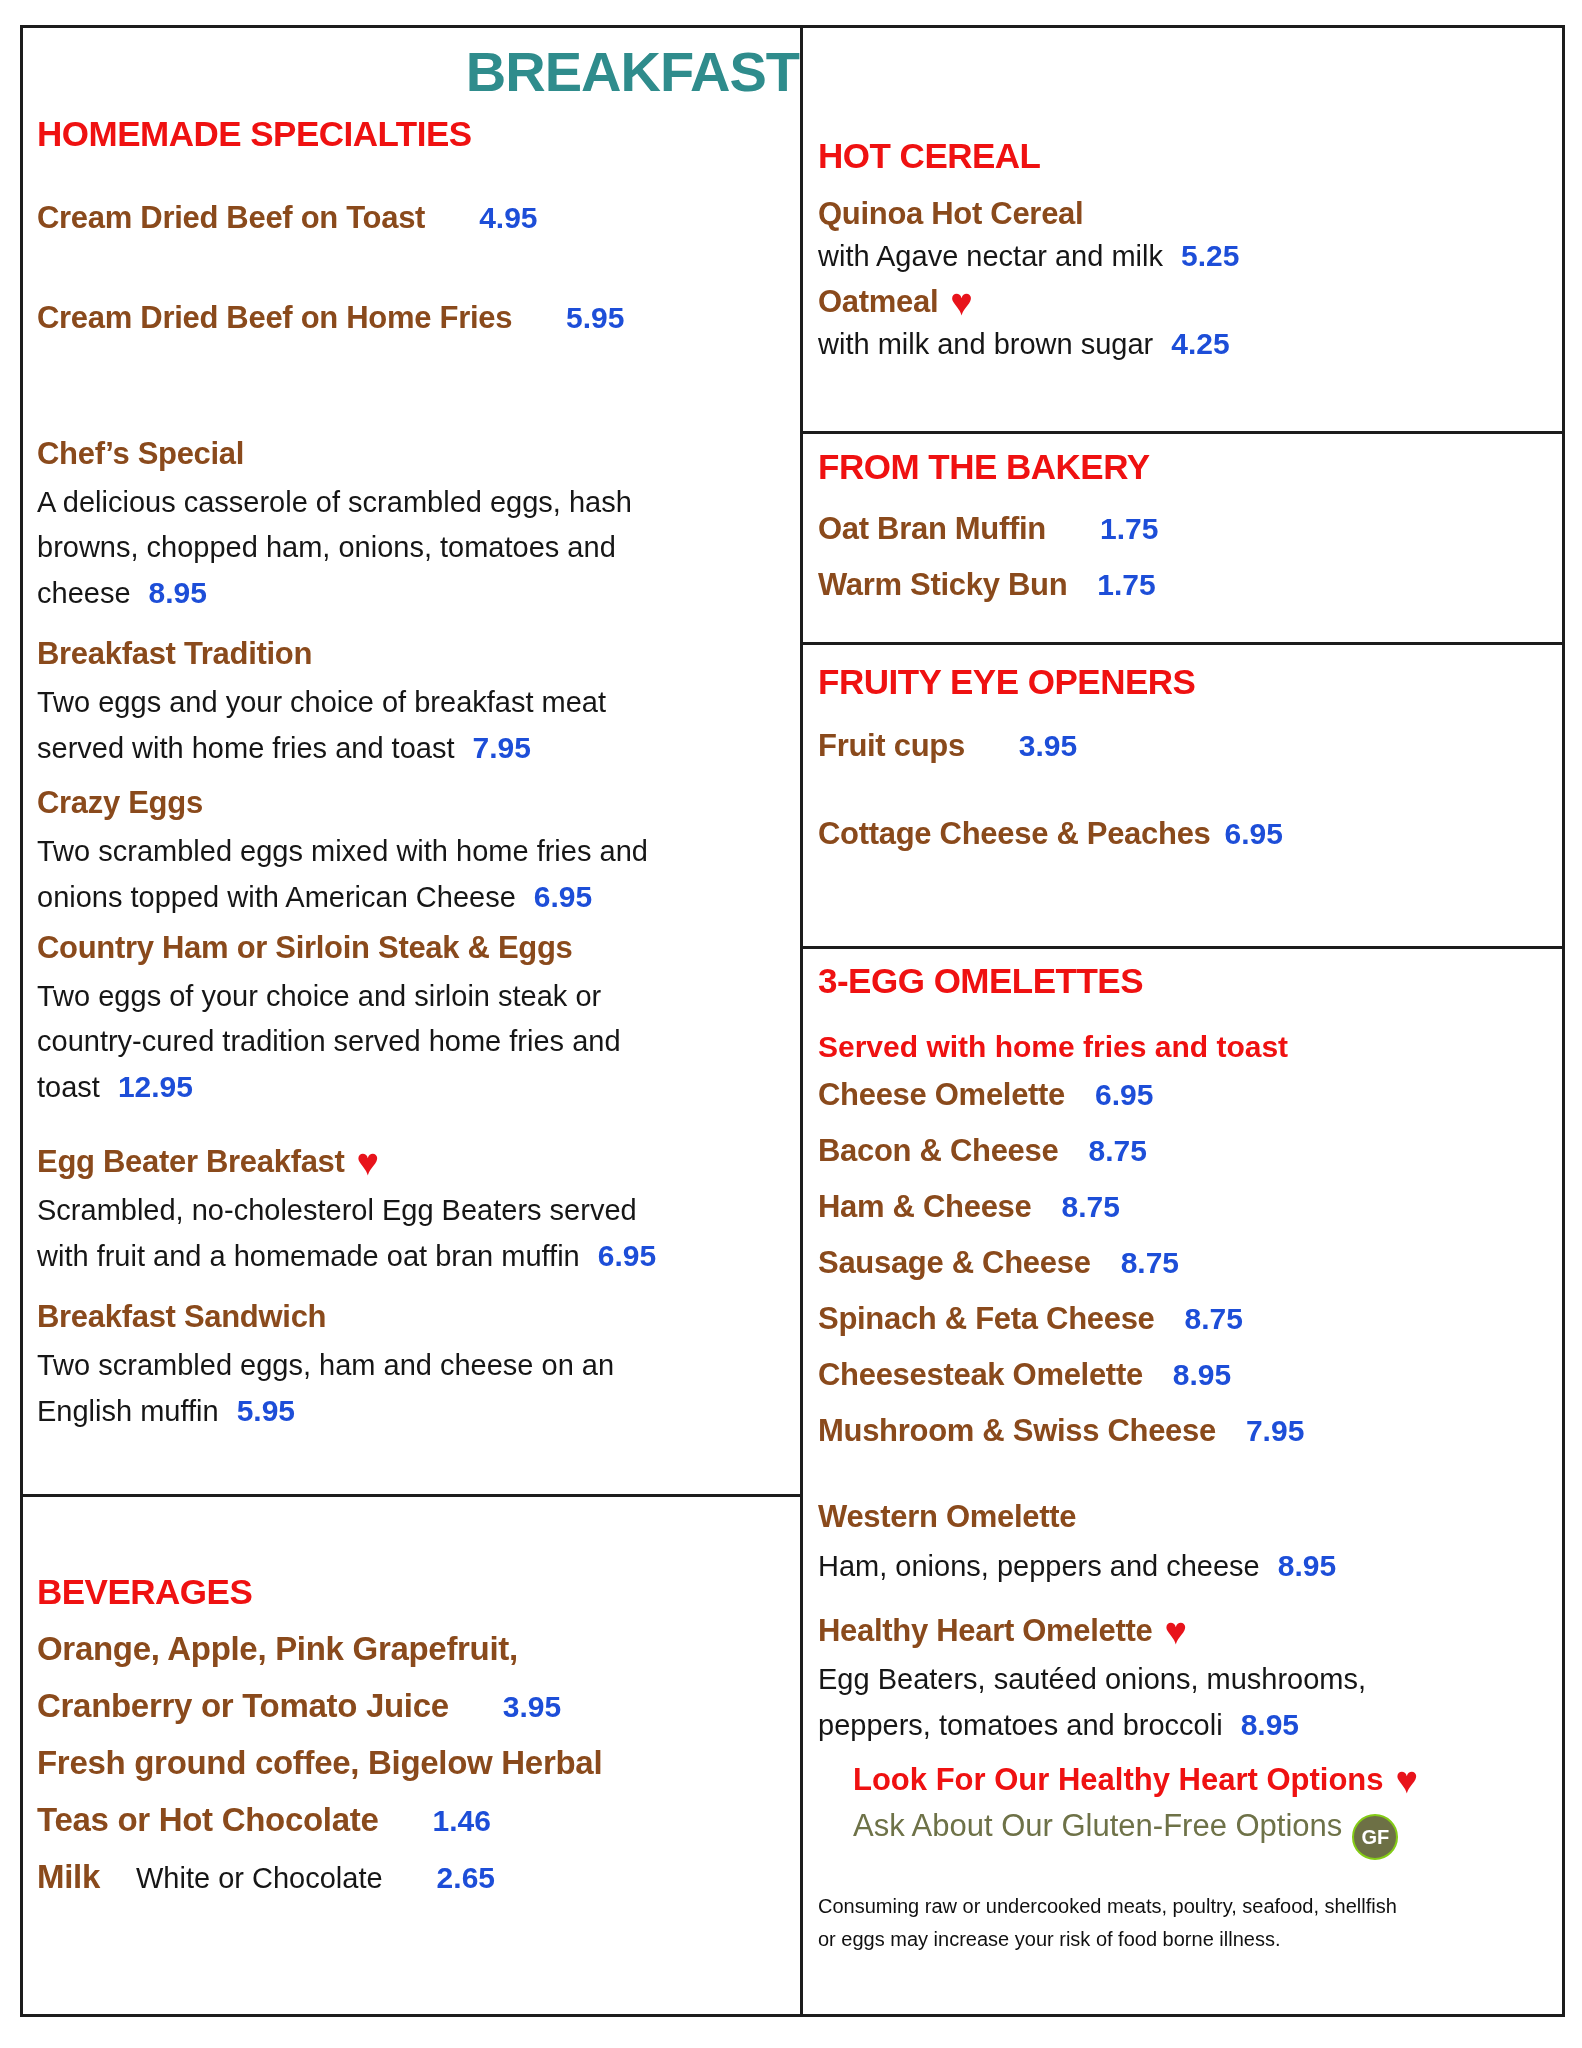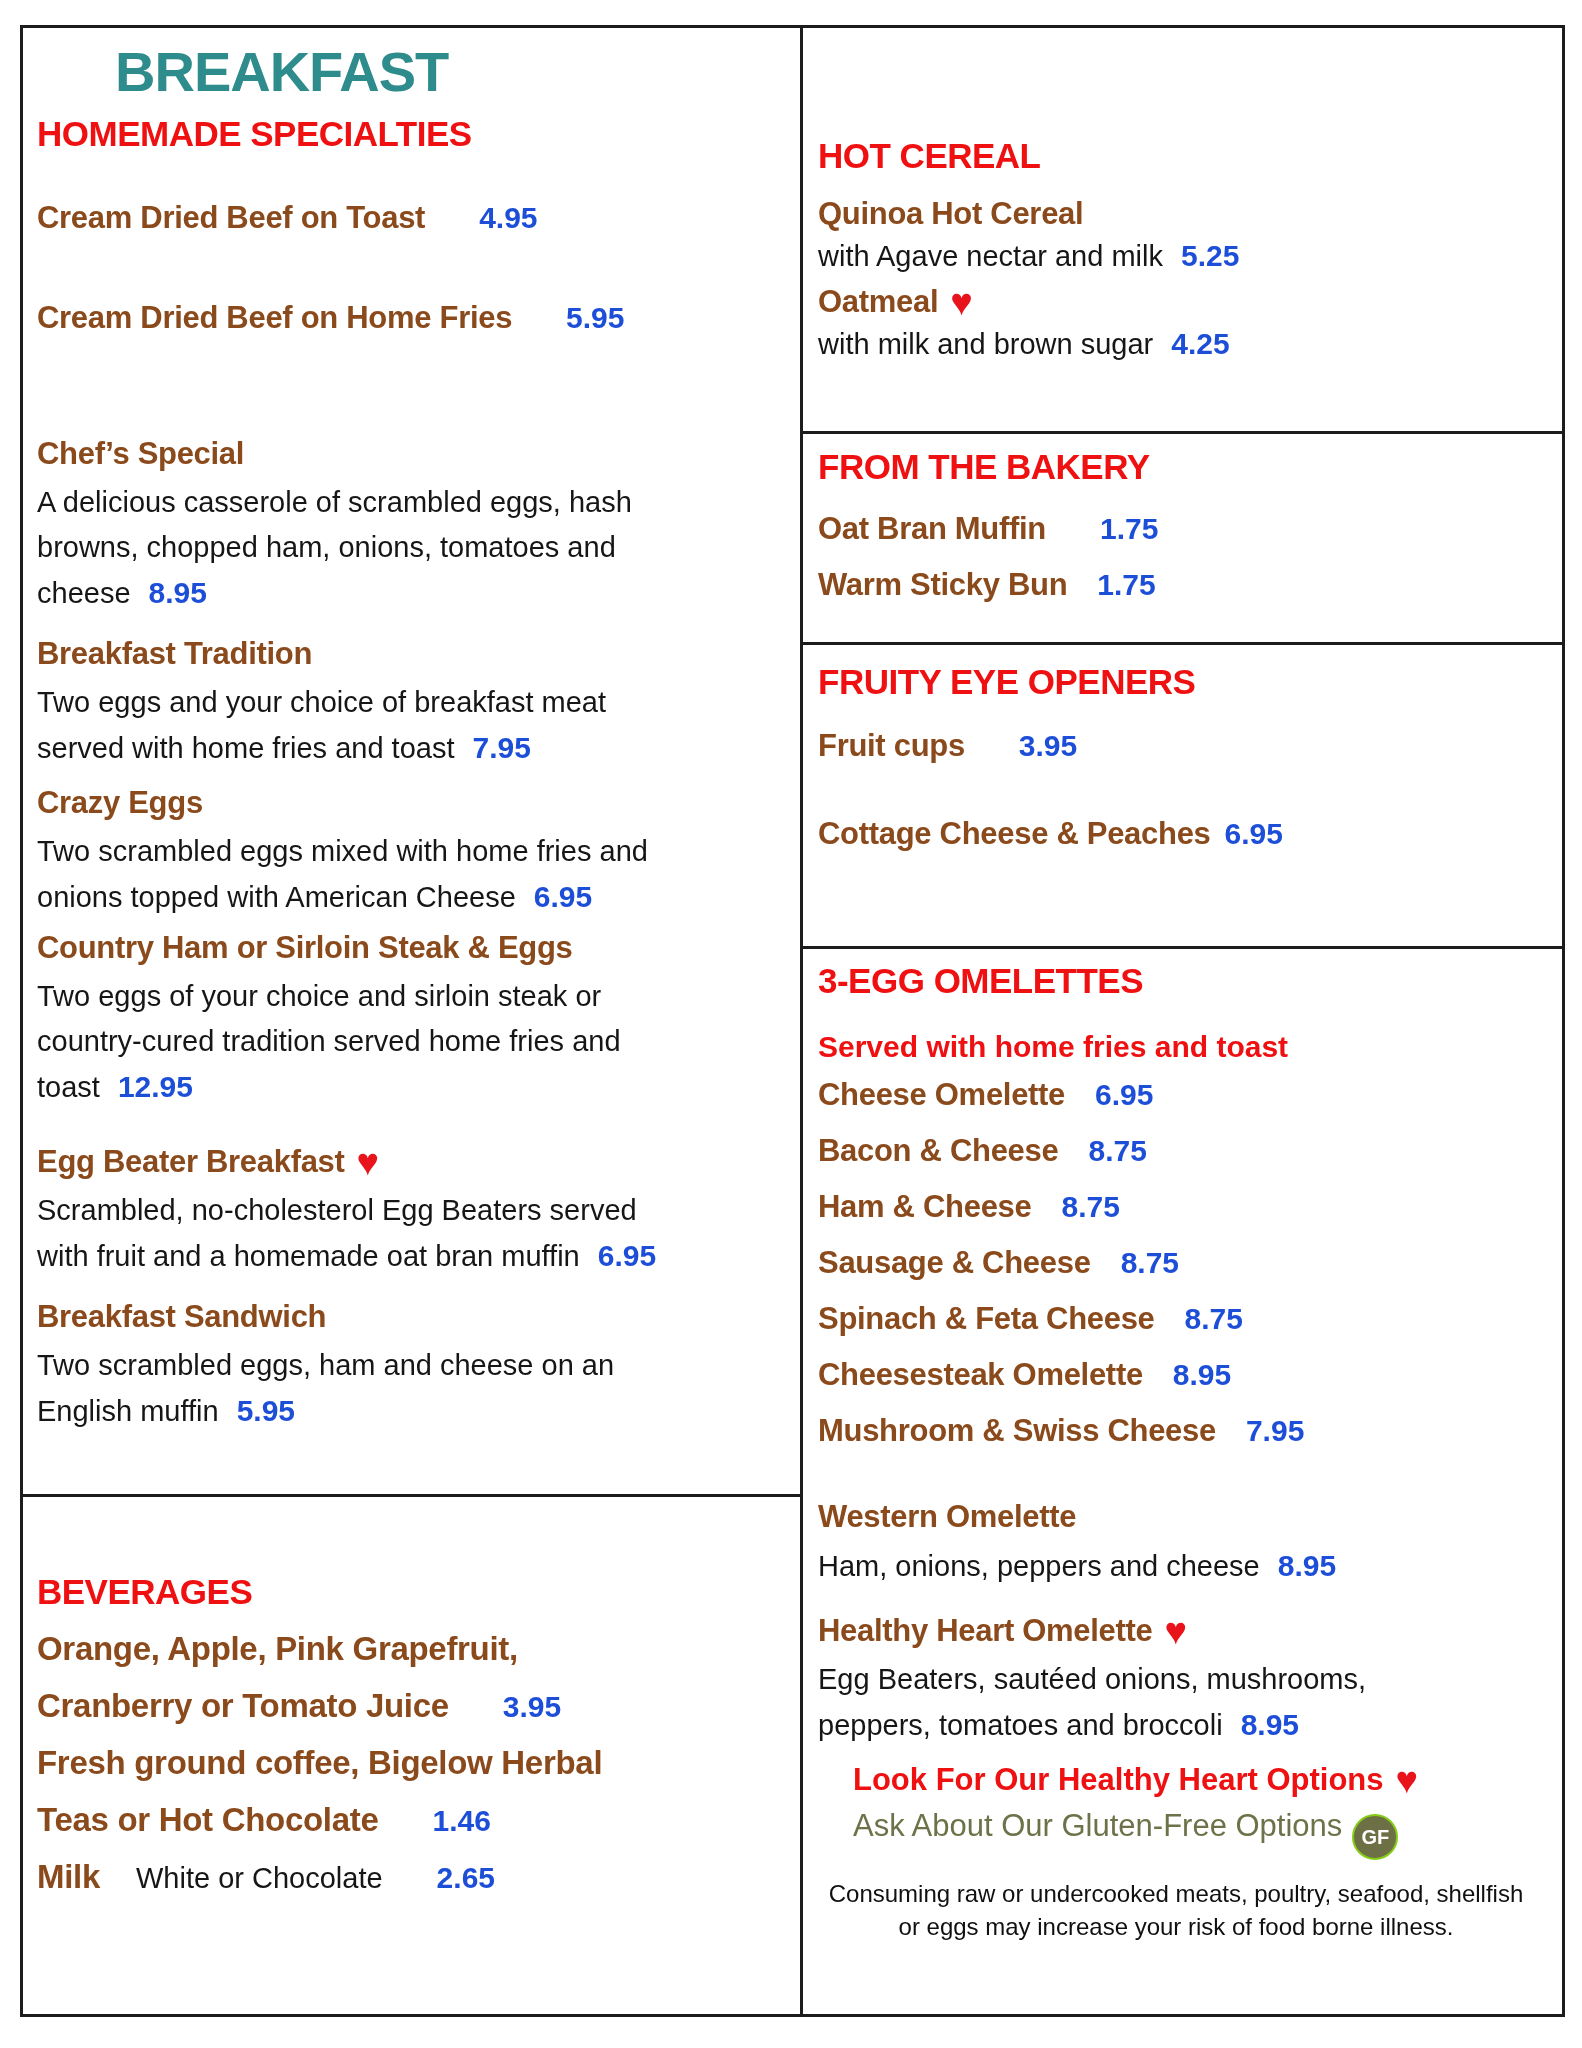--- a/index.html
+++ b/index.html
@@ -16,21 +16,21 @@
   .hd-left{left:20px;top:1494px;width:783px;}
   .hd-r1{left:800px;top:431px;width:765px;}
   .hd-r2{left:800px;top:642px;width:765px;}
   .hd-r3{left:800px;top:946px;width:765px;}
   
   .left-top{position:absolute;left:23px;top:28px;width:776px;padding-left:14px;box-sizing:border-box;}
   .left-bottom{position:absolute;left:23px;top:1498px;width:776px;padding-left:14px;box-sizing:border-box;}
   .rsec{position:absolute;left:802px;width:763px;padding-left:16px;box-sizing:border-box;}
   .r1{top:28px;} .r2{top:435px;} .r3{top:646px;} .r4{top:951px;}
   
-  .menu-title{margin-top:12px;padding-left:78px;text-align:left;font-size:56px;line-height:64px;
+  .menu-title{margin-top:12px;padding-left:78px;text-align:right;font-size:56px;line-height:64px;
               font-weight:bold;letter-spacing:-1px;color:var(--teal);}
   .sec-heading{color:var(--red);font-weight:bold;font-size:35px;line-height:44px;letter-spacing:-0.5px;}
   .left-top .sec-heading{margin-top:8px;}
   .left-bottom .sec-heading{margin-top:72px;}
   .r1 .sec-heading{margin-top:106px;}
   .r2 .sec-heading{margin-top:10px;}
   .r3 .sec-heading{margin-top:14px;}
   .r4 .sec-heading{margin-top:8px;}
   .subheading{color:var(--red);font-weight:bold;font-size:30px;line-height:40px;margin-top:24px;}
   .item{display:block;}
@@ -63,21 +63,21 @@
   #r2-items .item:nth-child(2){margin-top:48px;}
   #r3-items .item{margin-top:16px;}
   #r3-items .item:nth-child(1){margin-top:8px;}
   #r3-items .item:nth-child(8){margin-top:46px;}
   #r3-items .item:nth-child(9){margin-top:22px;}
   .note-line{font-size:31px;line-height:44px;margin-left:35px;}
   .note-line.red{color:var(--red);font-weight:bold;margin-top:10px;}
   .note-line.olive{color:var(--olive);font-weight:normal;margin-top:2px;}
   .gf-badge{display:inline-block;width:42px;height:42px;border-radius:50%;background:#6d7045;border:2px solid #84cc16;
             color:#fff;font-size:20px;font-weight:bold;text-align:center;line-height:42px;margin-left:10px;vertical-align:-8px;}
-  .disclaimer{margin-top:17px;font-size:24px;line-height:33px;color:#101010;width:716px;text-align:center;}
+  .disclaimer{margin-top:30px;font-size:20px;line-height:33px;color:#101010;width:716px;}
 </style>
 </head>
 <body>
 
 <div class="page">
   <div class="frame"></div>
   <div class="vdiv"></div>
   <div class="hdiv hd-left"></div>
   <div class="hdiv hd-r1"></div>
   <div class="hdiv hd-r2"></div>

